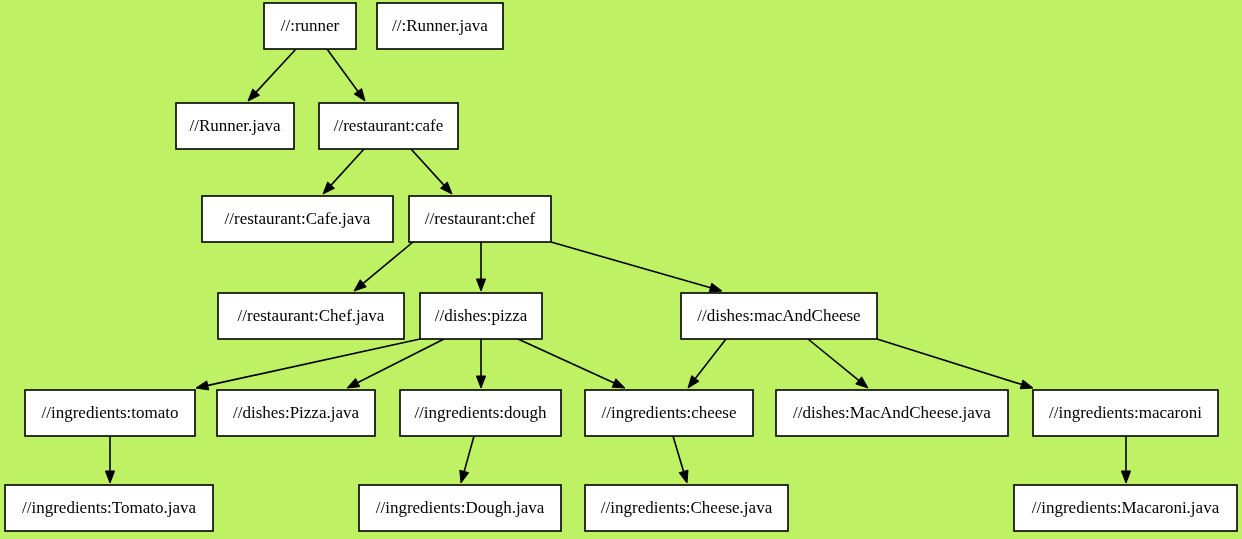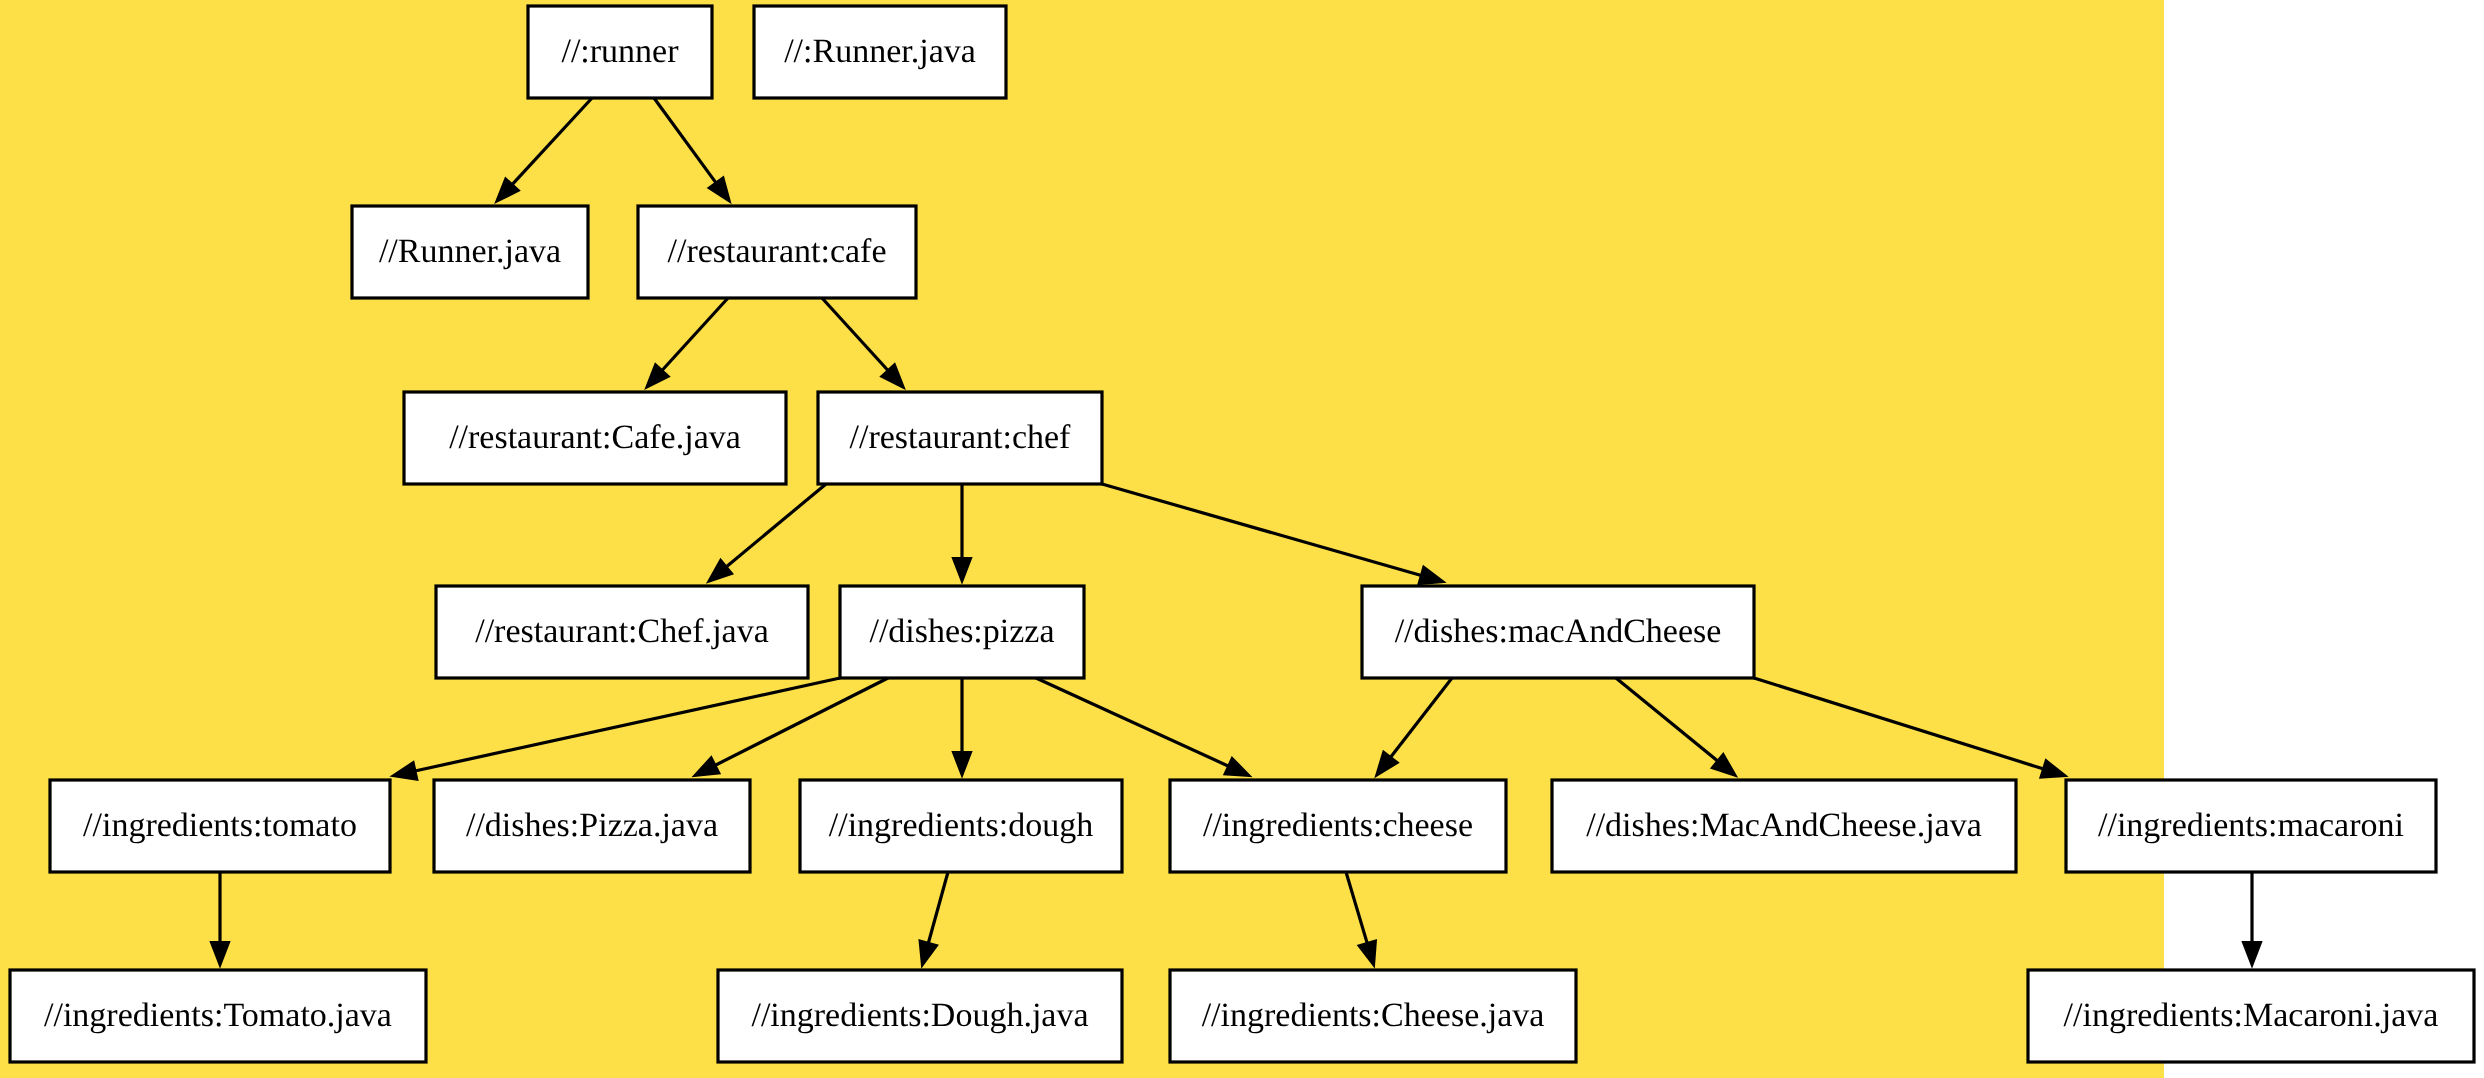--- a/index.html
+++ b/index.html
@@ -2,23 +2,23 @@
 <html><head>
 <meta charset="utf-8">
 <style>
   html, body {
     margin: 0;
     padding: 0;
     background: #ffffff;
   }
   #graph-canvas {
     position: relative;
-    width: 1082px;
+    width: 1242px;
     height: 539px;
-    background: #fde047;
+    background: #bef264;
     font-family: "Liberation Serif", "DejaVu Serif", serif;
   }
   svg#graph-svg {
     position: absolute;
     top: 0;
     left: 0;
     width: 1242px;
     height: 539px;
     display: block;
   }

